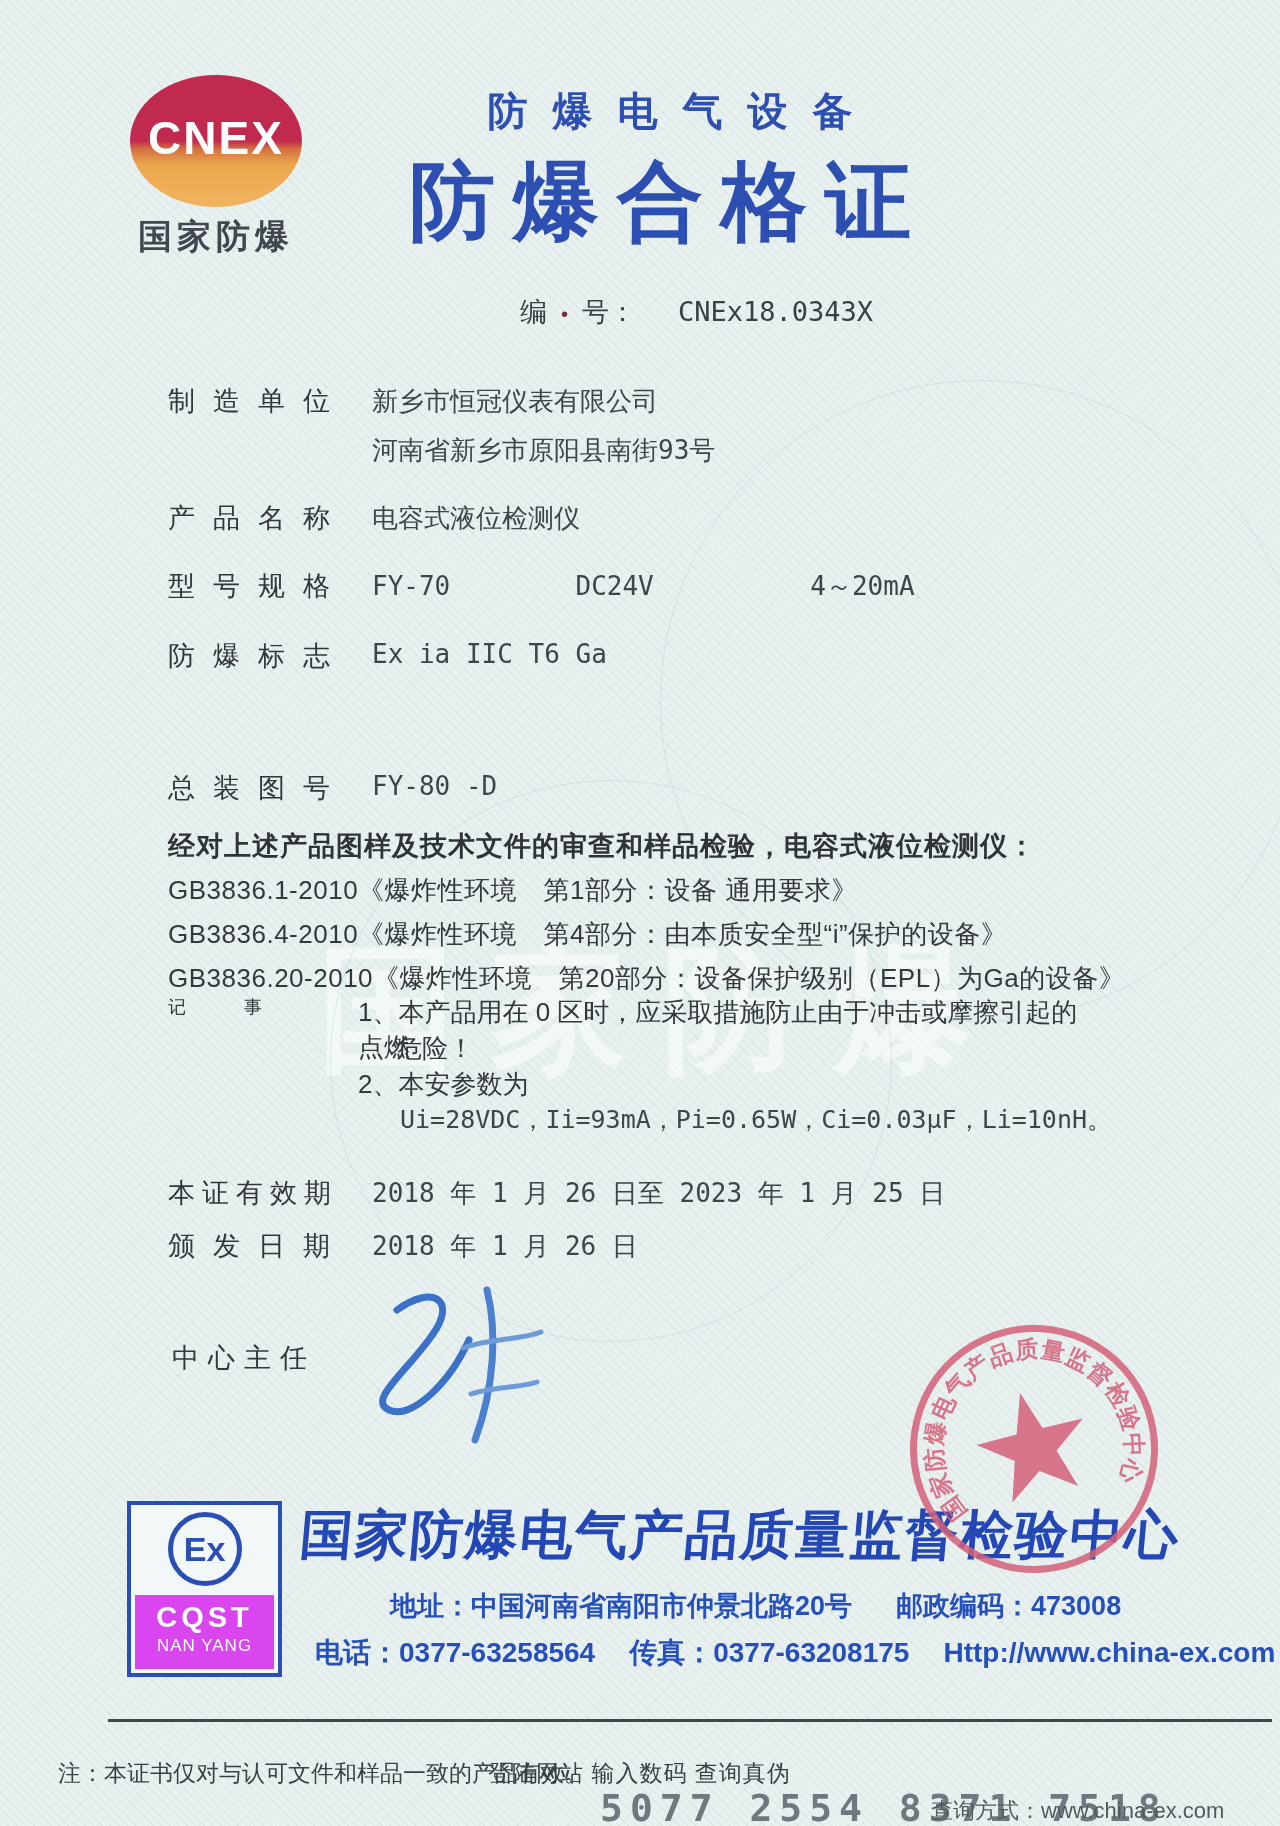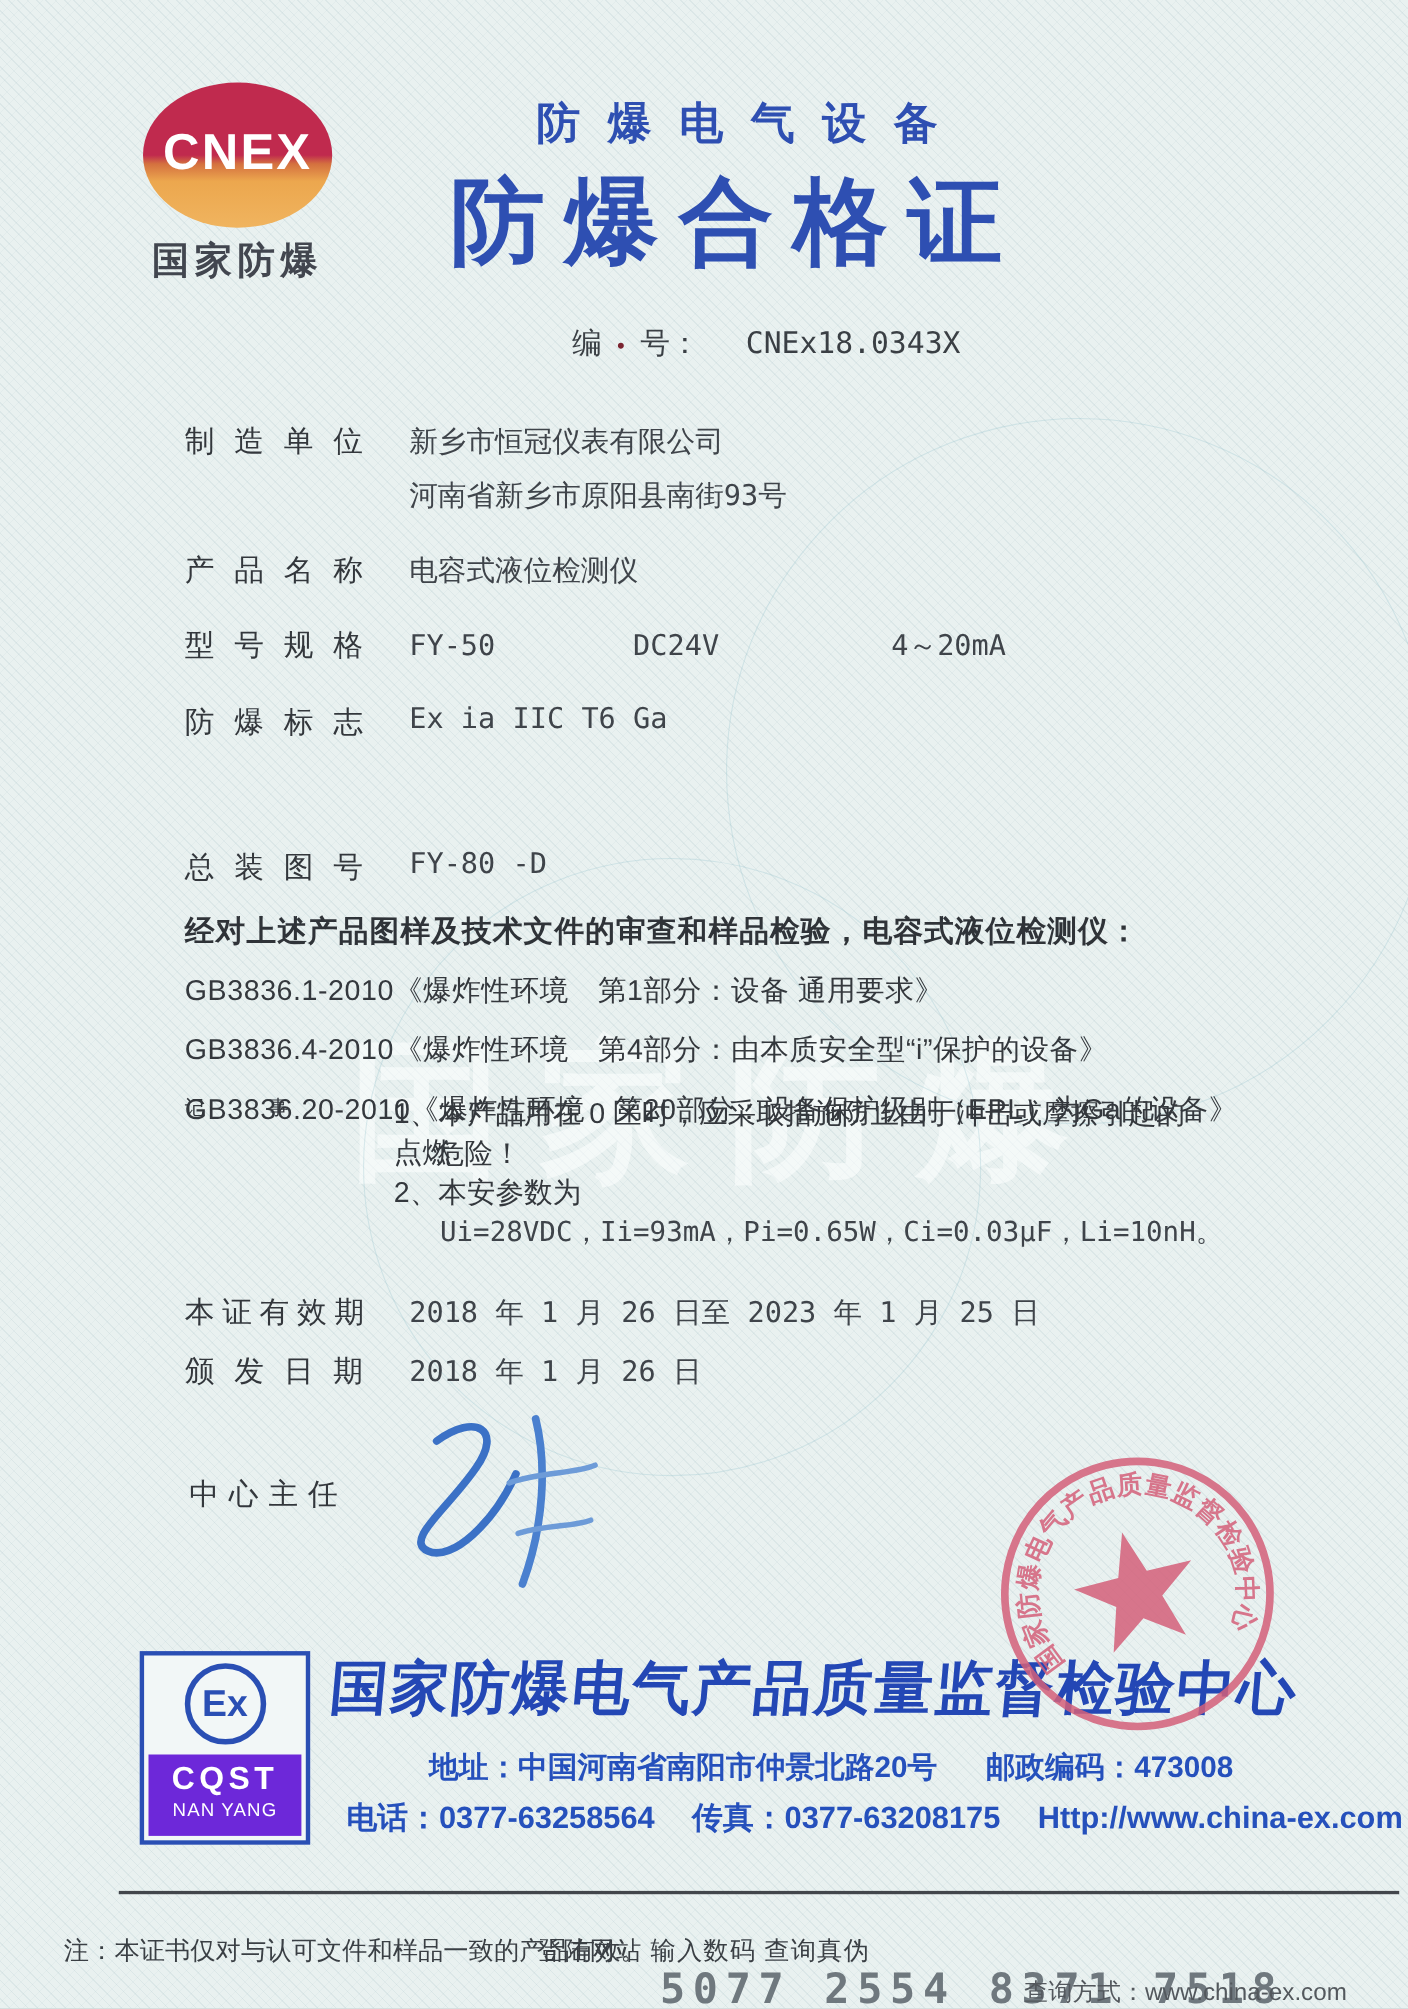--- a/index.html
+++ b/index.html
@@ -32,40 +32,40 @@
   .frow{left:168px;right:40px;z-index:1;}
   .flabel{font-size:27px;color:#33373c;letter-spacing:18px;white-space:nowrap;}
   .flabel5{letter-spacing:7px;}
   .fval{position:absolute;left:204px;top:1px;font-size:26px;color:#3f444a;white-space:pre;
     font-family:"DejaVu Sans Mono","Liberation Mono",monospace;}
   .fval2{position:absolute;left:204px;top:50px;font-size:26px;color:#3f444a;white-space:pre;
     font-family:"DejaVu Sans Mono","Liberation Mono",monospace;}
   
   .conf{left:168px;right:40px;z-index:1;}
   .conf-intro{font-size:27px;font-weight:600;color:#2f3338;letter-spacing:1px;}
-  .std-line{font-size:26px;color:#34383d;margin-top:19px;letter-spacing:0.5px;}
+  .std-line{font-size:26px;color:#34383d;margin-top:9px;letter-spacing:0.5px;}
   
   .notes{left:168px;right:40px;z-index:1;}
   .nlabel{font-size:18px;color:#33373c;letter-spacing:20px;}
   .nl1{position:absolute;left:190px;top:0;width:730px;font-size:26px;color:#34383d;}
   .nl1b{position:absolute;left:228px;top:36px;font-size:26px;color:#34383d;}
   .nl2{position:absolute;left:190px;top:72px;font-size:26px;color:#34383d;}
   .nl3{position:absolute;left:232px;top:108px;font-size:25px;color:#3f444a;
     font-family:"DejaVu Sans Mono","Liberation Mono",monospace;}
   
   .signer{left:172px;top:1340px;font-size:27px;color:#33373c;letter-spacing:9px;z-index:1;}
   .sig{left:345px;top:1282px;z-index:2;}
   .stamp{left:903px;top:1318px;transform:rotate(-14deg);opacity:0.85;z-index:3;}
   
   .exbox{left:127px;top:1501px;width:147px;height:168px;border:4px solid #2a4fb4;
     background:#f2f7f7;z-index:2;}
   .exbox .circ{width:64px;height:64px;border:5px solid #2a4fb4;border-radius:50%;
     margin:7px auto 0 auto;display:flex;align-items:center;justify-content:center;}
   .exbox .circ span{font-size:34px;font-weight:bold;color:#2a4fb4;}
-  .exbox .blue{position:absolute;left:4px;right:4px;bottom:4px;height:74px;background:#6d28d9;
+  .exbox .blue{position:absolute;left:4px;right:4px;bottom:4px;height:74px;background:#d946ef;
     text-align:center;color:#fff;}
   .exbox .blue .cqst{font-size:29px;letter-spacing:4px;font-weight:600;margin-top:6px;}
   .exbox .blue .ny{font-size:17px;letter-spacing:1px;margin-top:2px;}
   .orgname{left:300px;top:1500px;font-size:53px;font-weight:bold;color:#2347b5;
     letter-spacing:2px;white-space:nowrap;transform:skewX(-5deg);z-index:2;}
   .orgaddr{left:390px;top:1588px;font-size:27px;font-weight:bold;color:#2550bc;
     white-space:nowrap;z-index:2;}
   .orgaddr .gap{display:inline-block;width:44px;}
   .orgtel{left:315px;top:1634px;font-size:28px;font-weight:bold;color:#2550bc;
     white-space:nowrap;z-index:2;}
@@ -105,21 +105,21 @@
     <span class="flabel">制造单位</span>
     <span class="fval">新乡市恒冠仪表有限公司</span>
     <span class="fval2">河南省新乡市原阳县南街93号</span>
   </div>
   <div class="abs frow" style="top:500px;">
     <span class="flabel">产品名称</span>
     <span class="fval">电容式液位检测仪</span>
   </div>
   <div class="abs frow" style="top:568px;">
     <span class="flabel">型号规格</span>
-    <span class="fval">FY-50        DC24V          4～20mA</span>
+    <span class="fval">FY-70        DC24V          4～20mA</span>
   </div>
   <div class="abs frow" style="top:638px;">
     <span class="flabel">防爆标志</span>
     <span class="fval">Ex ia IIC T6 Ga</span>
   </div>
   <div class="abs frow" style="top:770px;">
     <span class="flabel">总装图号</span>
     <span class="fval">FY-80 -D</span>
   </div>
 

